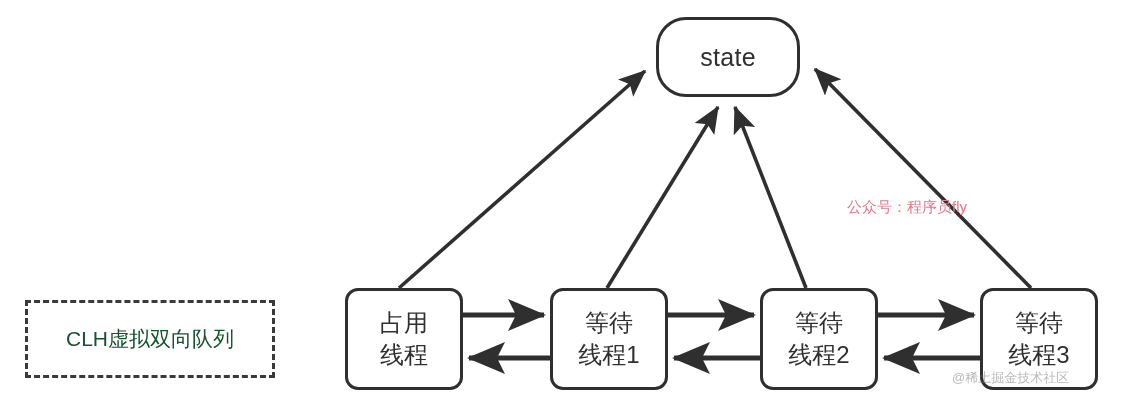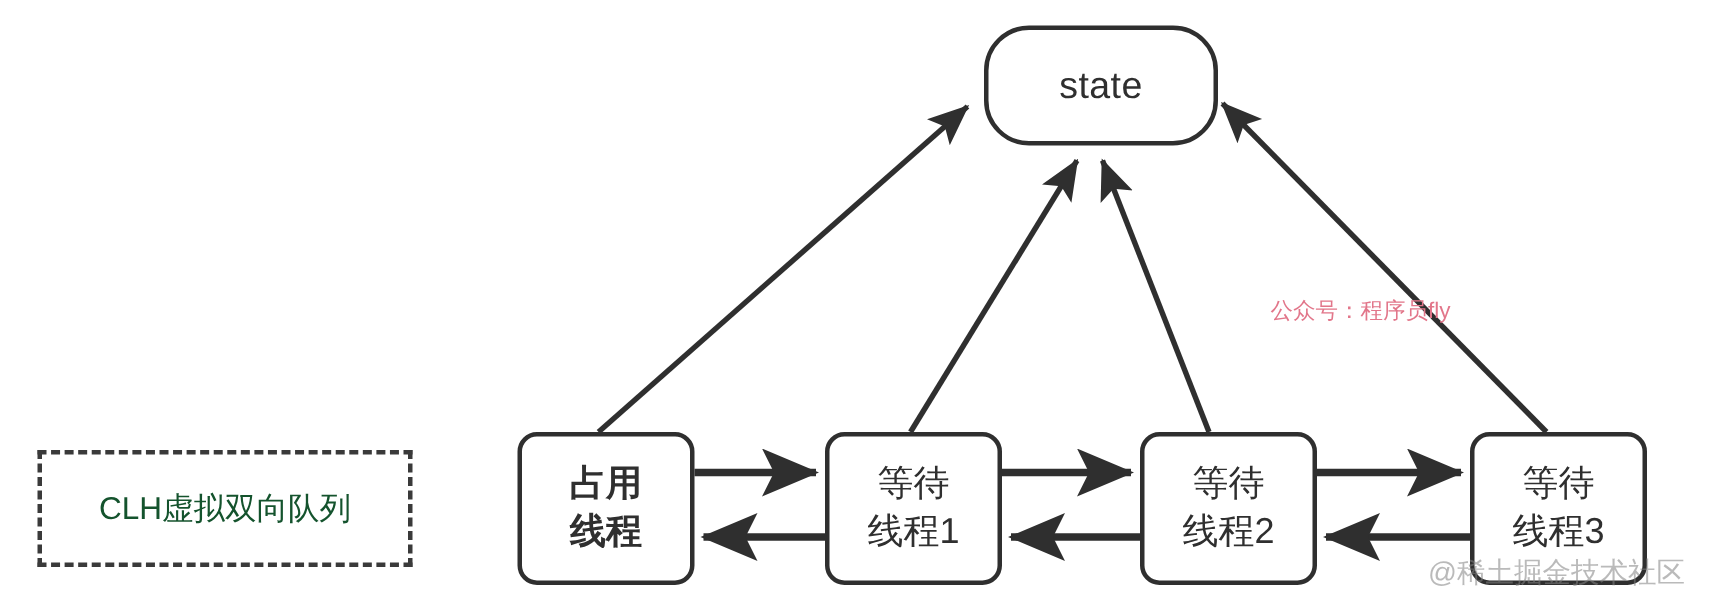--- a/index.html
+++ b/index.html
@@ -30,35 +30,35 @@
     display: flex;
     align-items: center;
     justify-content: center;
     text-align: center;
     color: #2f2f2f;
     z-index: 2;
   }
   .node-state {
     left: 656px;
     top: 17px;
-    width: 156px;
+    width: 144px;
     height: 80px;
     border-radius: 30px;
     font-size: 25px;
     letter-spacing: 0.3px;
   }
   .node-thread {
     width: 118px;
     height: 102px;
     border-radius: 13px;
     font-size: 24px;
     line-height: 1.32;
     top: 288px;
   }
-  .node-t0 { left: 345px; font-weight: bold; }
+  .node-t0 { left: 345px; }
   .node-t1 { left: 550px; }
   .node-t2 { left: 760px; }
   .node-t3 { left: 980px; }
   .node-label { white-space: pre-line; }
   .legend-box {
     position: absolute;
     left: 25px;
     top: 300px;
     width: 250px;
     height: 78px;
@@ -79,21 +79,21 @@
     font-size: 15px;
     color: #e2768a;
     white-space: nowrap;
     z-index: 3;
     text-align: center;
   }
   .watermark {
     position: absolute;
     left: 952px;
     top: 369px;
-    font-size: 19px;
+    font-size: 13px;
     color: rgba(130,130,130,0.55);
     white-space: nowrap;
     z-index: 4;
     text-align: center;
   }
 </style>
 </head>
 <body>
 
 <div id="canvas">

